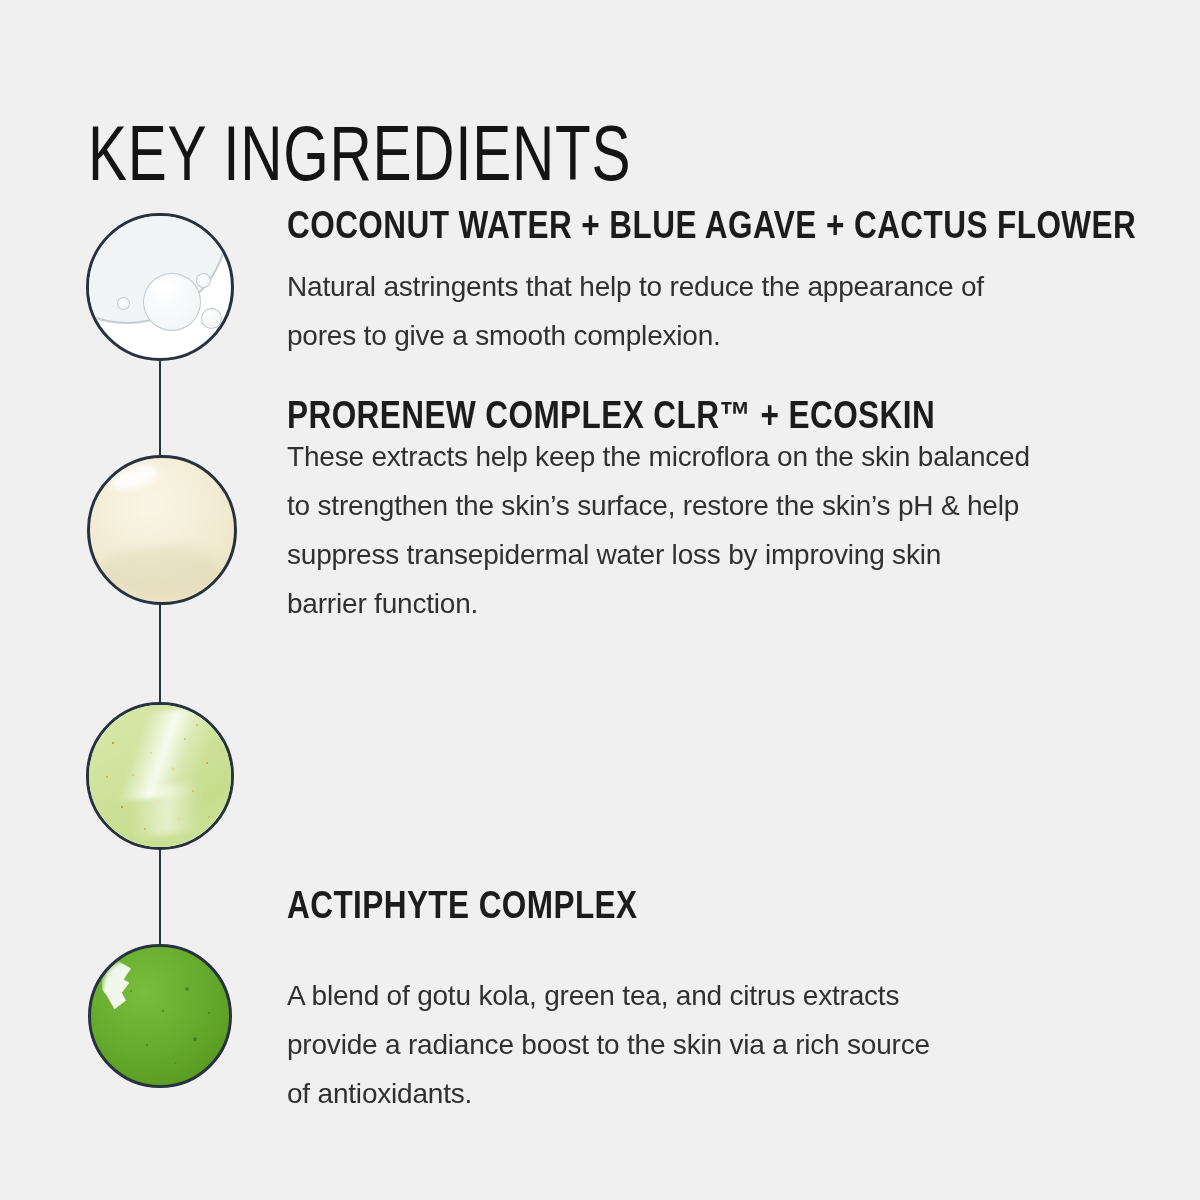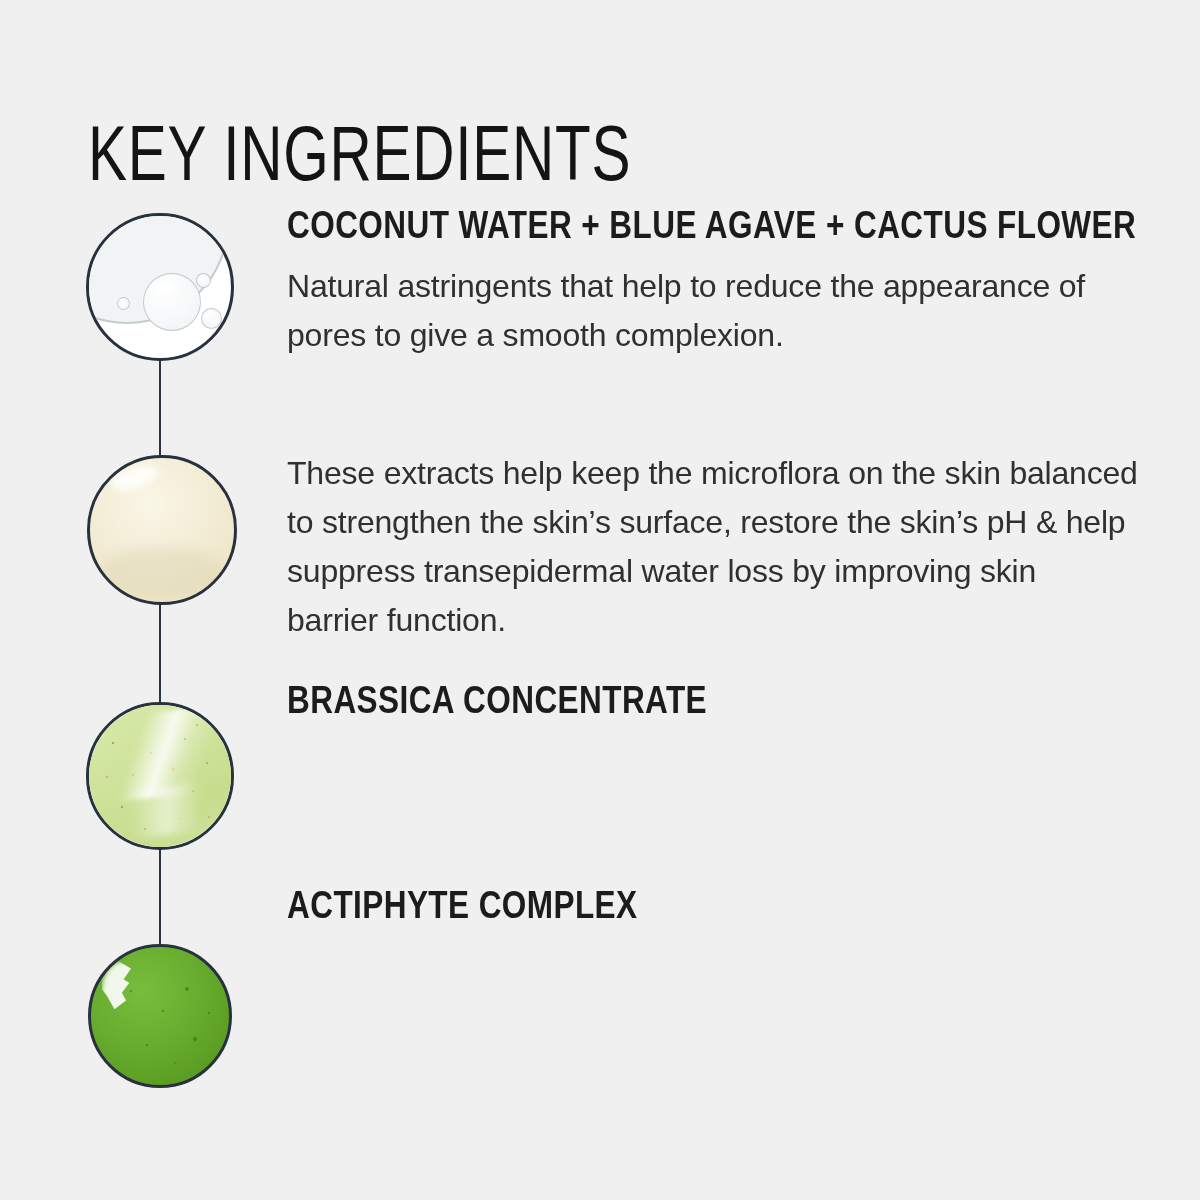--- a/index.html
+++ b/index.html
@@ -110,26 +110,26 @@
   }
   
   .sec-heading{
     position:absolute;left:287px;
     font-size:38px;font-weight:700;color:#1c1c1c;
     line-height:1;white-space:nowrap;
   }
   .sec-heading .squeeze{display:inline-block;transform:scaleX(0.83);transform-origin:left top;letter-spacing:.5px;}
   .sec-body{
     position:absolute;left:287px;width:900px;
-    font-size:32px;font-weight:400;color:#303030;
+    font-size:28px;font-weight:400;color:#303030;
     line-height:49px;letter-spacing:-0.2px;
     white-space:pre-line;
   }
   .h1{top:206px;} .b1{top:262px;}
-  .h2{top:396px;} .b2{top:449px;}
+  .h2{top:396px;} .b2{top:432px;}
   .h3{top:681px;} .b3{top:736px;}
   .h4{top:886px;} .b4{top:971px;}
 </style>
 </head>
 <body>
 
 <div id="canvas">
 
   <h1 class="page-title"><span class="squeeze">KEY INGREDIENTS</span></h1>
 
@@ -159,22 +159,25 @@
 
   <div class="swatch sw4">
     <div class="gel-dots"></div>
     <div class="gel-hl"></div>
   </div>
 
   <div class="sec-heading h1"><span class="squeeze">COCONUT WATER + BLUE AGAVE + CACTUS FLOWER</span></div>
   <div class="sec-body b1">Natural astringents that help to reduce the appearance of
 pores to give a smooth complexion.</div>
 
+  <div class="sec-heading h2"><span class="squeeze">PRORENEW COMPLEX CLR™ + ECOSKIN</span></div>
   <div class="sec-body b2">These extracts help keep the microflora on the skin balanced
 to strengthen the skin’s surface, restore the skin’s pH &amp; help
 suppress transepidermal water loss by improving skin
 barrier function.</div>
 
-  <div class="sec-heading h3"><span class="squeeze">BRASSICA CONCENTRATE</span></div>
 
   <div class="sec-heading h4"><span class="squeeze">ACTIPHYTE COMPLEX</span></div>
+  <div class="sec-body b4">A blend of gotu kola, green tea, and citrus extracts
+provide a radiance boost to the skin via a rich source
+of antioxidants.</div>
 
 </div>
 
 </body></html>

